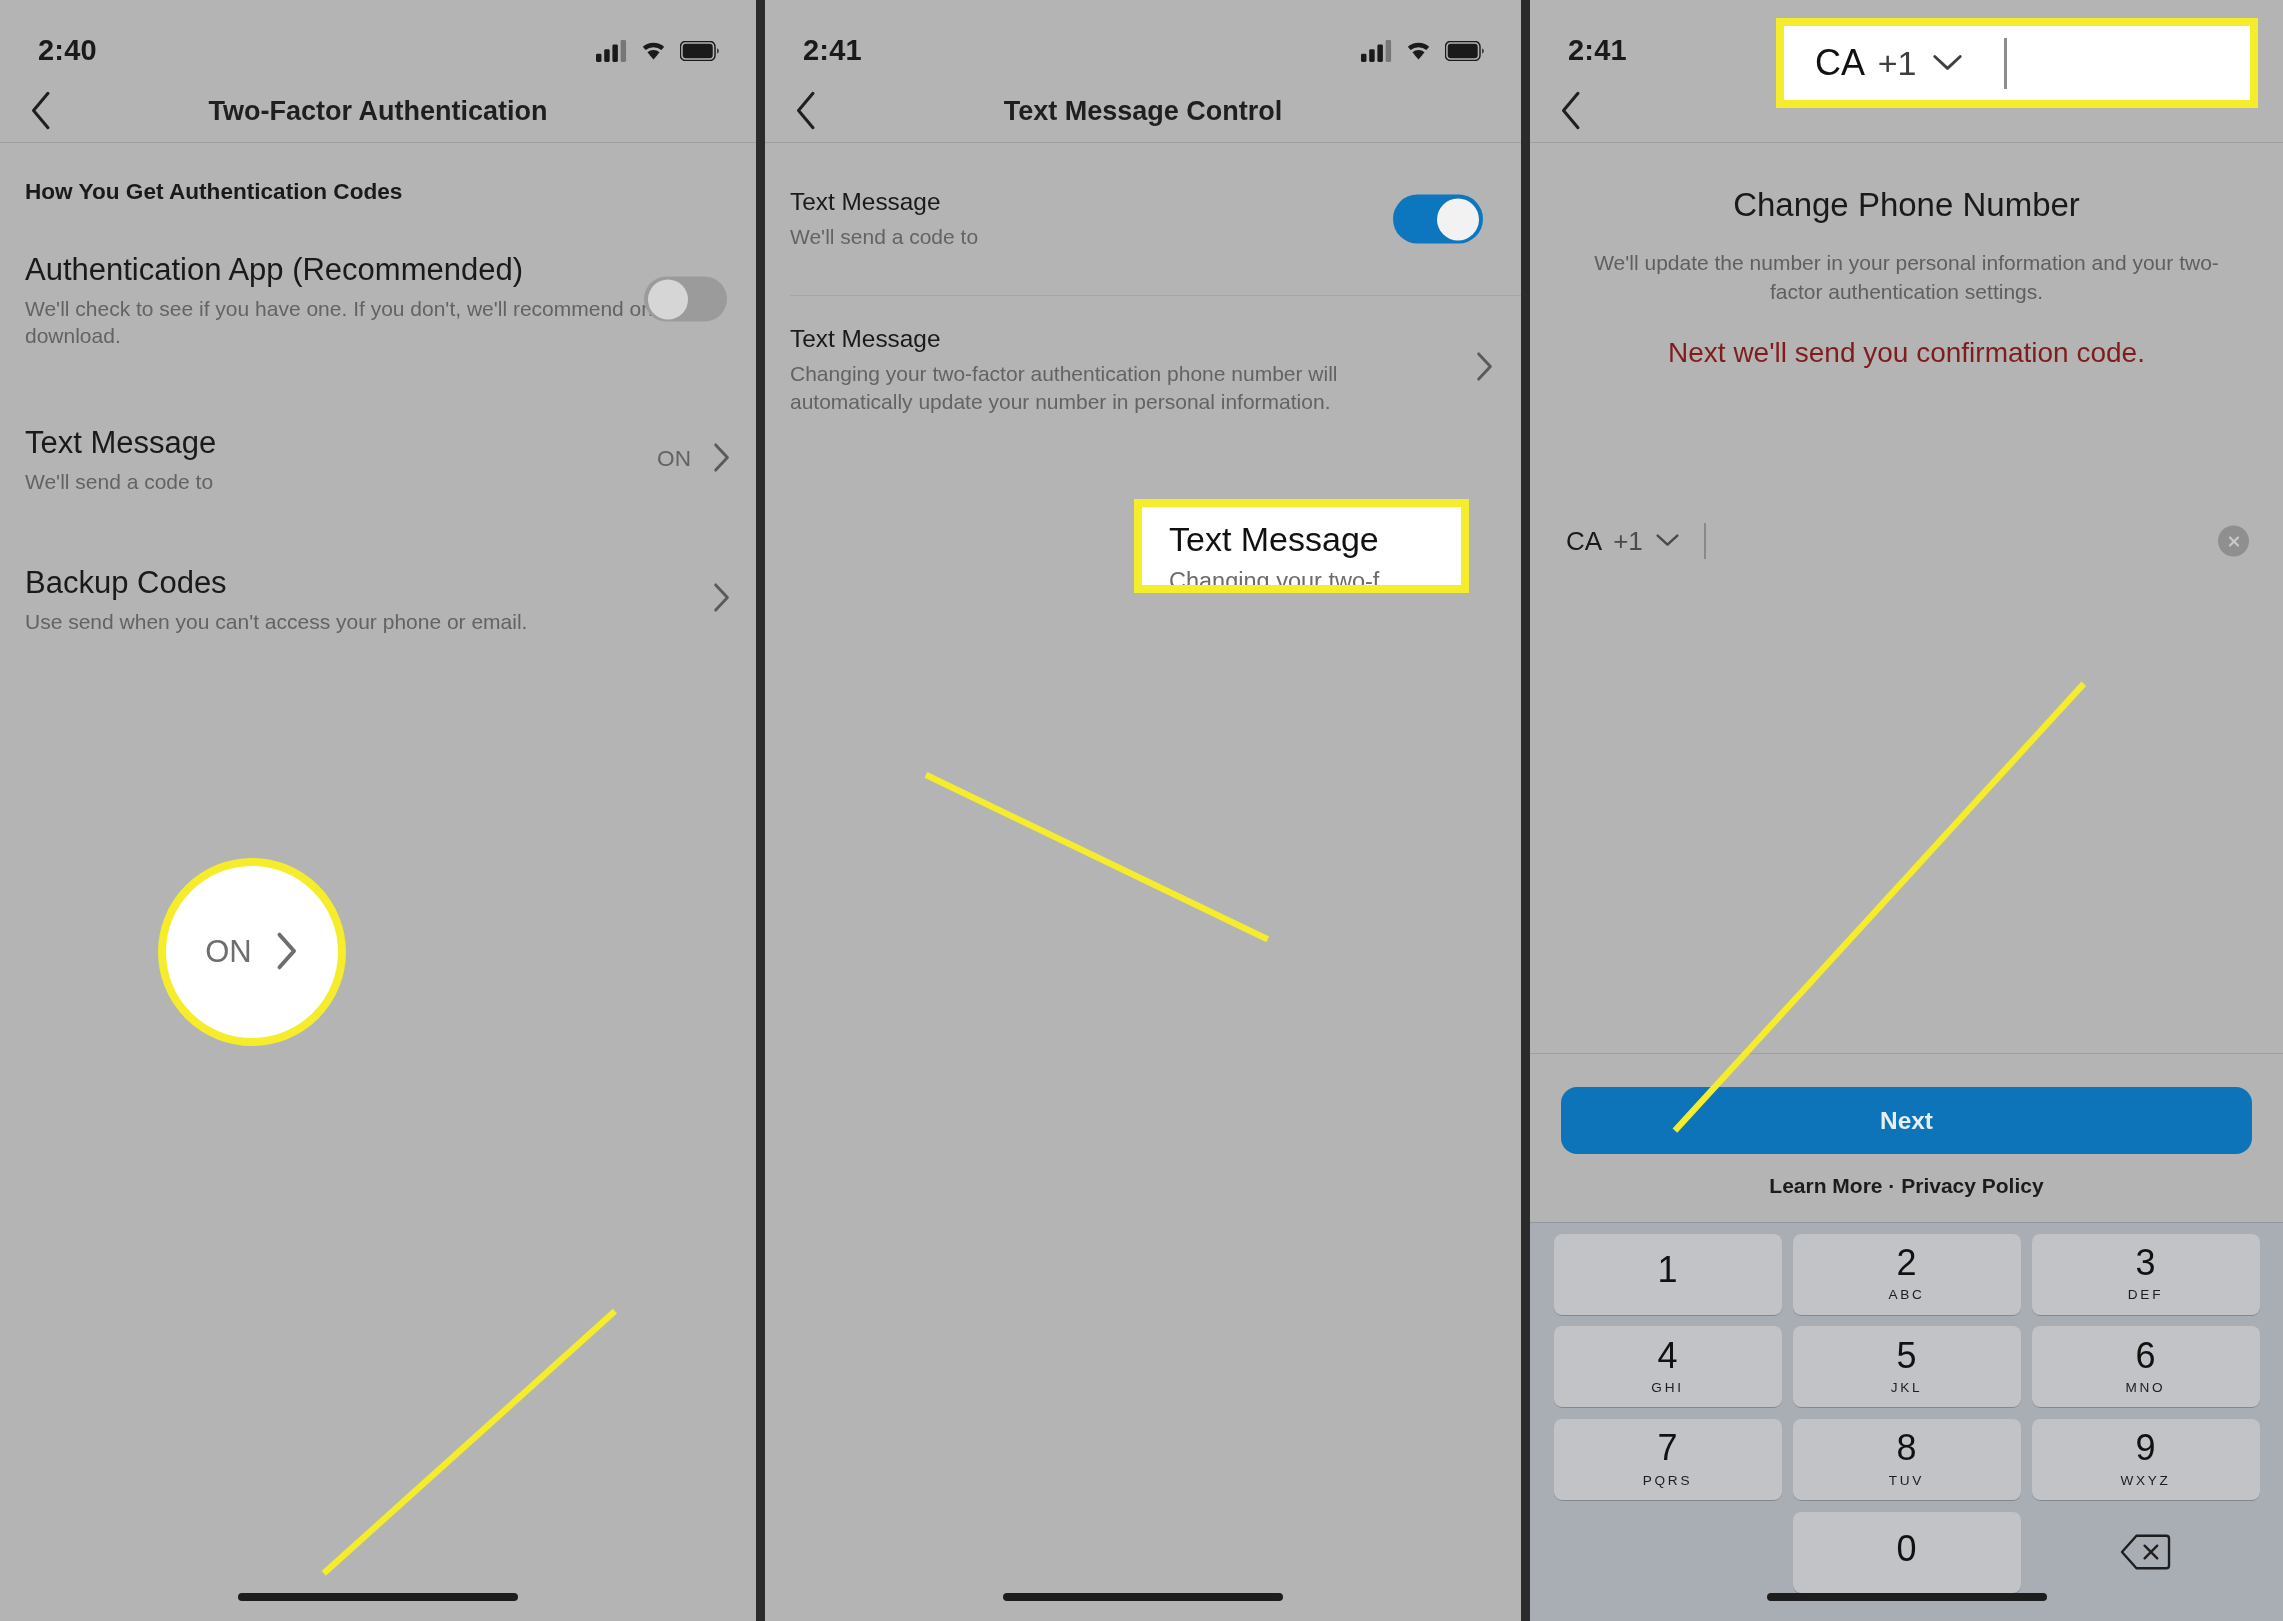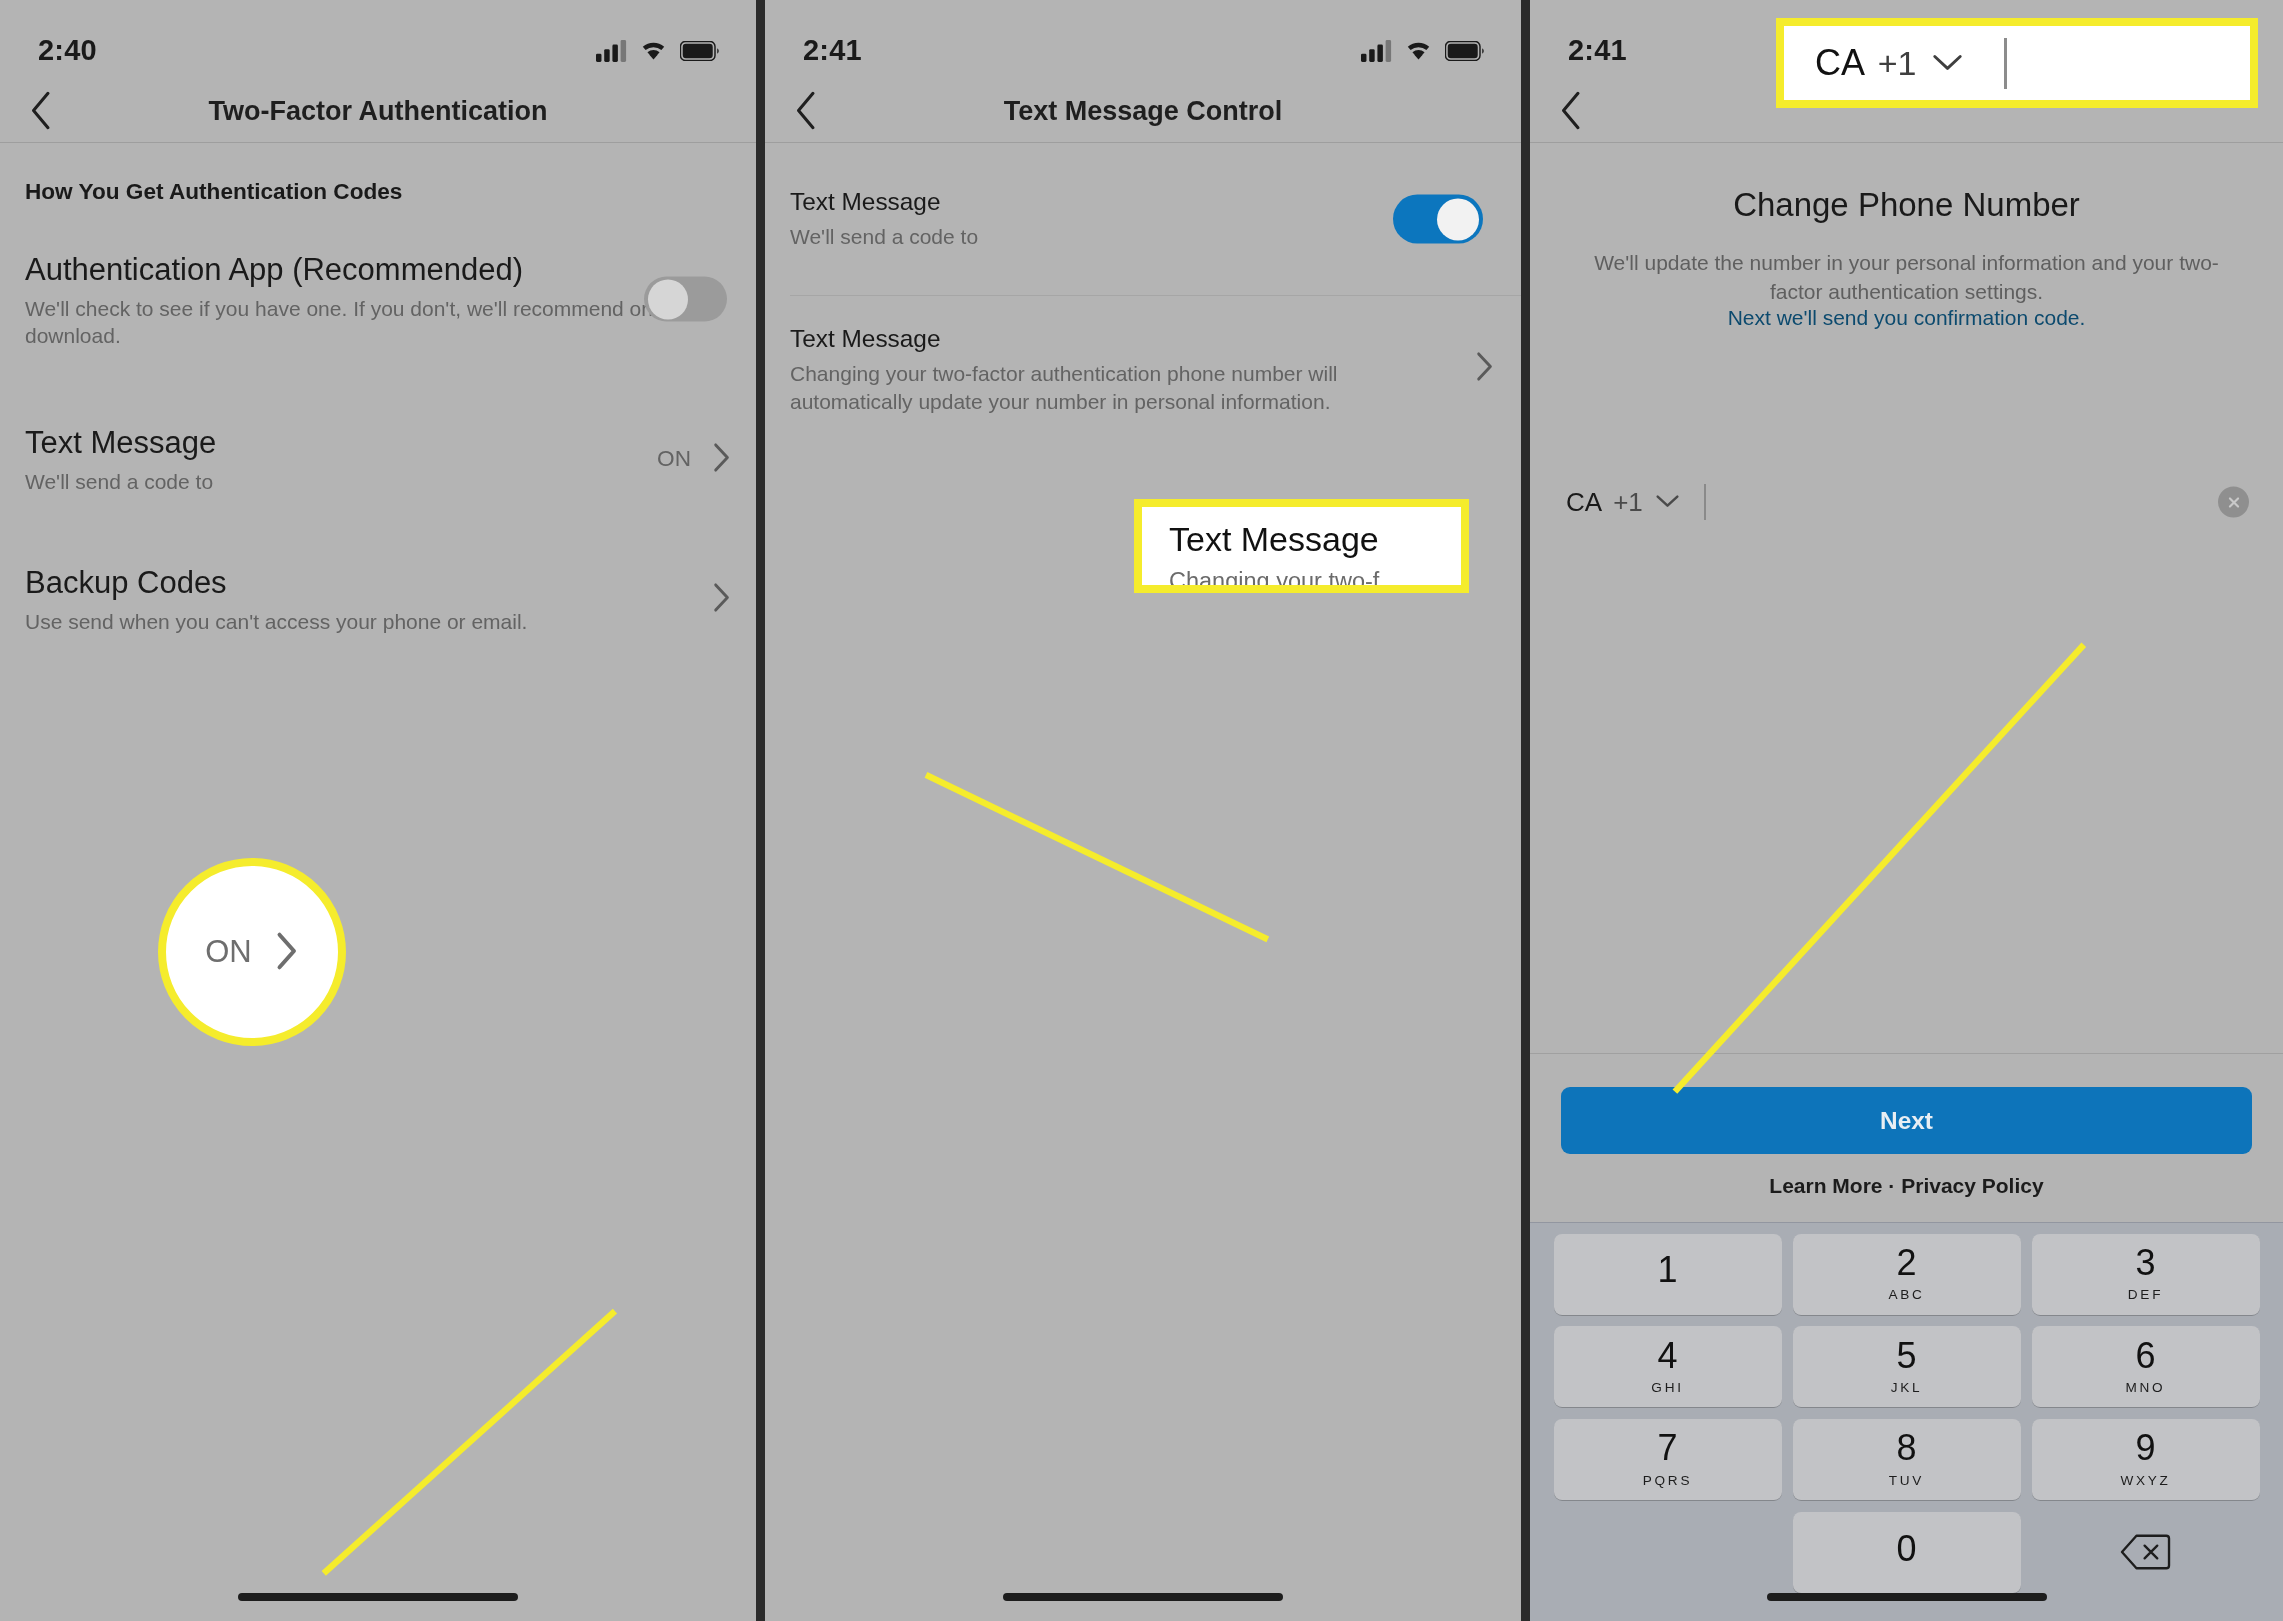--- a/index.html
+++ b/index.html
@@ -107,21 +107,21 @@
   .p2-row { position: relative; padding: 25px 81px 23.5px 25px; }
   .p2-row .chev { position: absolute; right: 27px; top: 50%; transform: translateY(-50%); }
   .p2-title { font-size: 24.4px; color: #1a1a1a; }
   .p2-desc { margin-top: 7.2px; font-size: 21px; color: #636363; line-height: 1.34; }
   .divider-thin { height: 0.9px; background: #a6a6a6; margin-left: 25px; }
 
   
   .p3-hero { text-align: center; padding: 43px 45px 0; }
   .p3-hero h1 { font-size: 33px; font-weight: 400; color: #1a1a1a; }
   .p3-sub { margin-top: 23.5px; font-size: 21px; line-height: 1.4; color: #5f5f5f; text-align: center; }
-  .p3-sub2 { font-size: 21px; color: #0c4a6e; }
+  .p3-sub2 { margin-top: 31px; font-size: 28px; color: #7f1d1d; }
   .p3-field {
     position: relative;
     margin-top: 136px;
     padding: 0 36px;
     height: 72px;
     display: flex;
     align-items: center;
   }
   .cc { font-size: 26px; color: #1a1a1a; }
   .ccplus { font-size: 26px; color: #4a4a4a; margin-left: 11px; }
@@ -133,21 +133,21 @@
     width: 31px; height: 31px; border-radius: 50%;
     background: #8f8f8f;
     display: flex; align-items: center; justify-content: center;
   }
   .kbd-area {
     position: absolute; left: 0; right: 0; bottom: 0;
     border-top: 0.9px solid #a0a0a0;
   }
   .next-wrap { padding: 33px 31px 0; }
   .next-btn {
-    width: 100%; height: 67px; border-radius: 9px;
+    width: 100%; height: 67px; border-radius: 16px;
     background: #0d74ba; color: #e8eef3;
     font-size: 24.4px; font-weight: 700;
     display: flex; align-items: center; justify-content: center;
     border: none;
   }
   .legal {
     text-align: center; margin-top: 20px;
     font-size: 21px; font-weight: 700; color: #1c1c1c;
   }
   .keypad {

